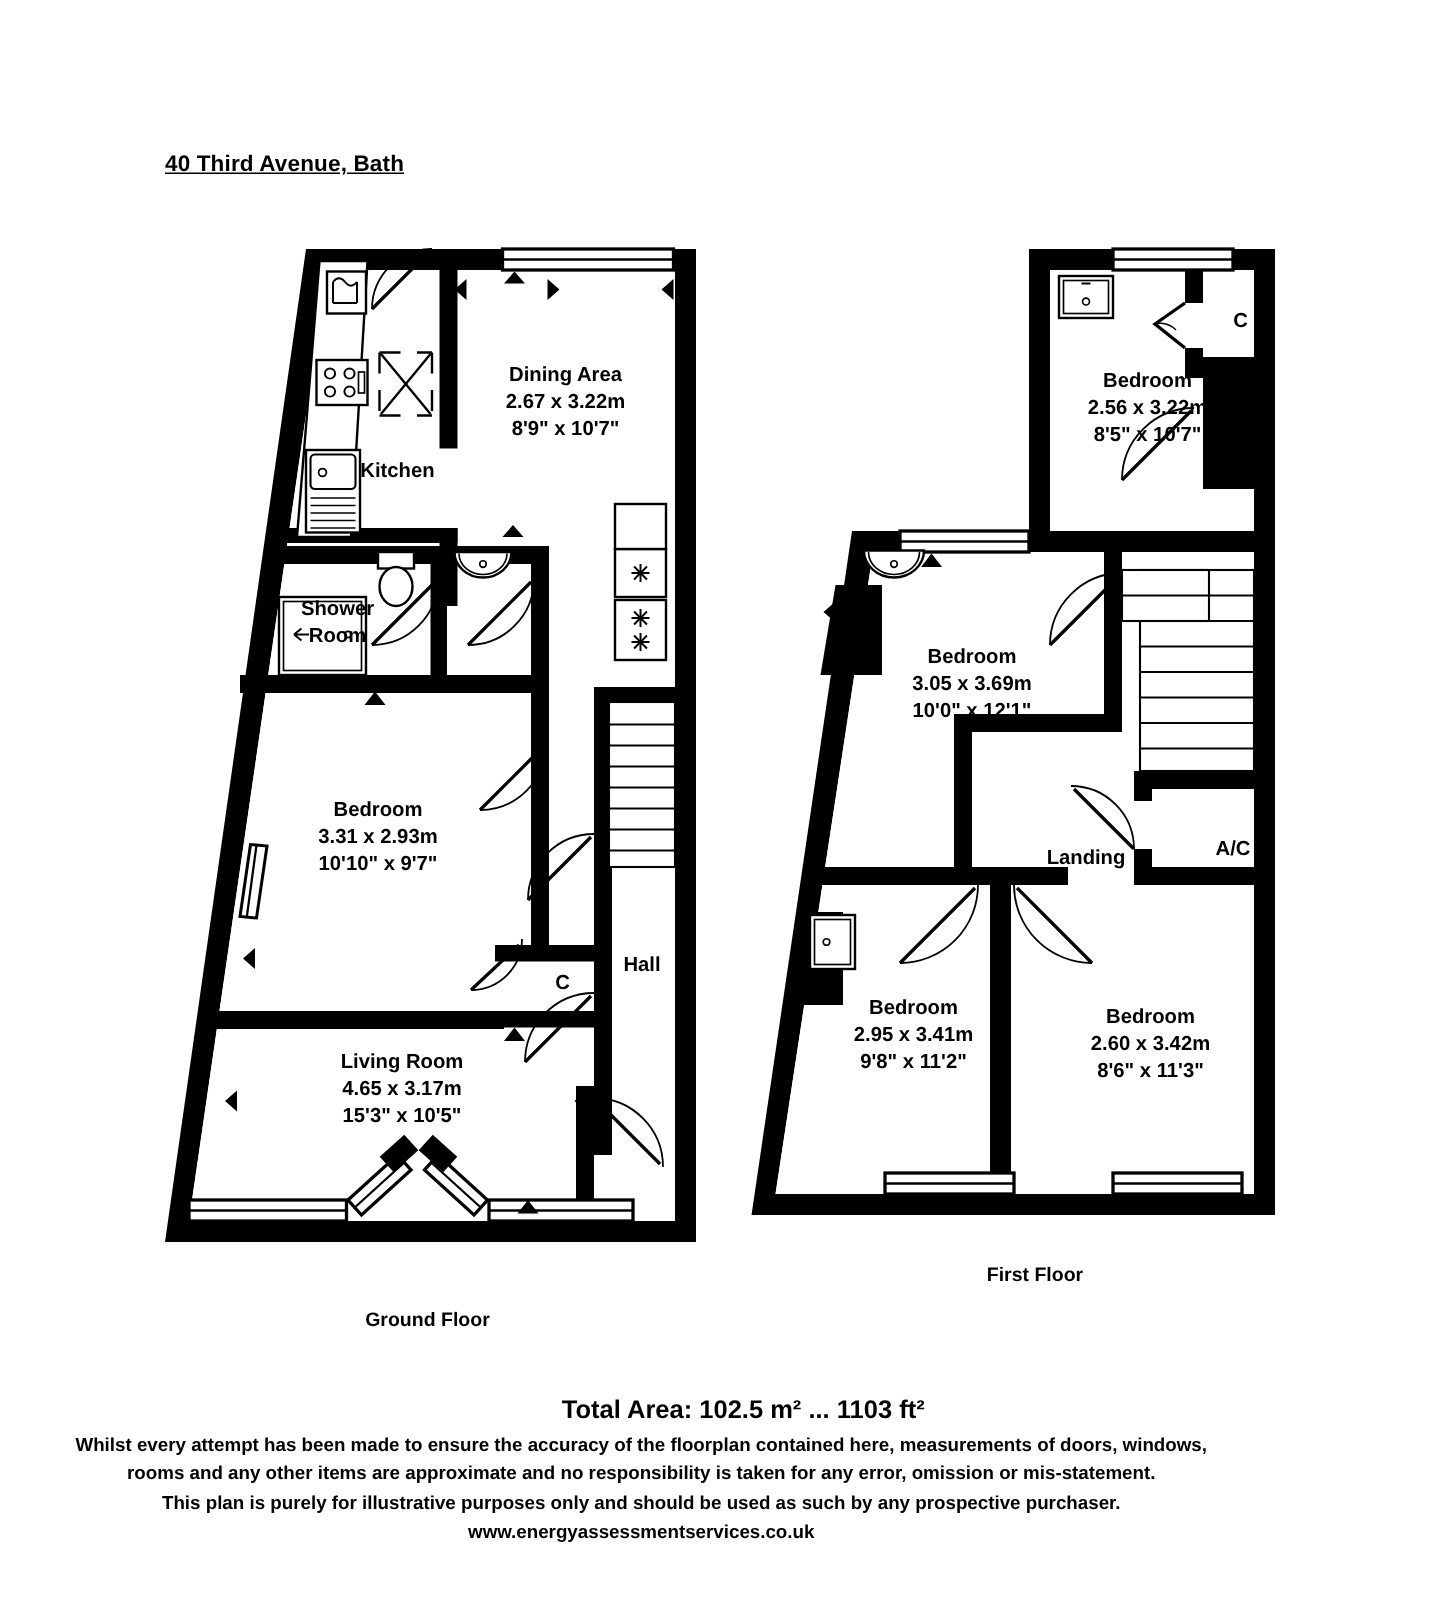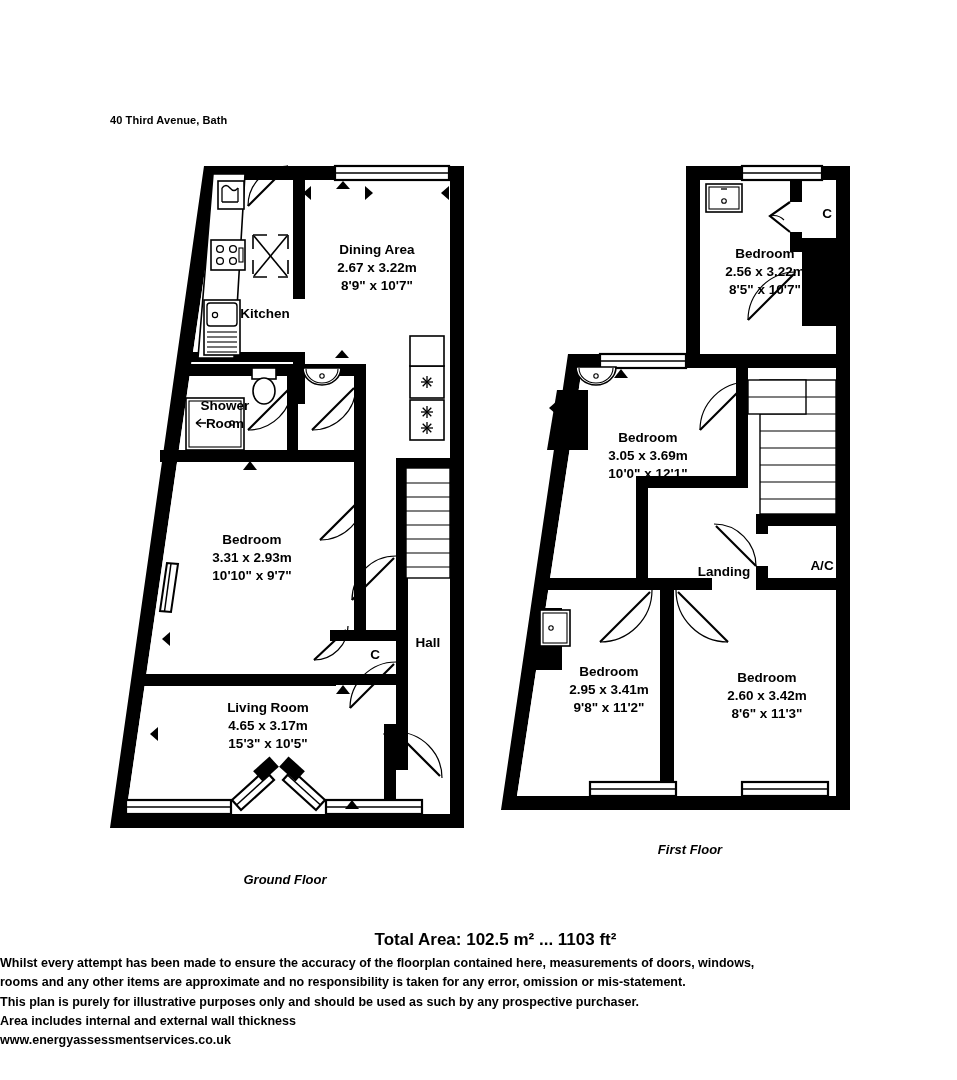--- a/index.html
+++ b/index.html
@@ -8,46 +8,46 @@
     width:957px;height:1080px;
     font-family:"Liberation Sans", sans-serif;
     color:#000;
     -webkit-font-smoothing:antialiased;
     position:relative;
     overflow:hidden;
   }
   .page{position:relative;width:957px;height:1080px;}
 
   .title{
-    position:absolute; left:110px; top:114px;
-    font-size:11px; font-weight:bold; letter-spacing:.1px;
+    position:absolute; left:110px; top:101px;
+    font-size:15px; font-weight:bold; letter-spacing:.1px;text-decoration:underline;
   }
 
   .plans{position:absolute;left:0;top:140px;width:957px;height:720px;}
   .plans svg{display:block;}
 
   
   text{font-family:"Liberation Sans", sans-serif; fill:#000;}
   .rlabel{font-size:13.5px; font-weight:bold; text-anchor:middle;}
   .rdim{font-size:13.5px; font-weight:bold; text-anchor:middle;}
 
   .caption{
     position:absolute; text-align:center;
-    font-size:13px; font-weight:bold; line-height:19px;font-style:italic;
+    font-size:13px; font-weight:bold; line-height:19px;
   }
   #gf-caption{left:155px; top:870px; width:260px;}
   #ff-caption{left:560px; top:840px; width:260px;}
 
   .total{
     position:absolute; left:0; top:930px; width:957px;
     text-align:center; font-size:17px; font-weight:bold;margin-left:17px;
   }
   .disclaimer{
     position:absolute; left:0; top:954px; width:855px;
-    text-align:left; font-size:12.5px; font-weight:bold; line-height:19.3px;
+    text-align:center; font-size:12.5px; font-weight:bold; line-height:19.3px;
   }
   .disclaimer div{white-space:nowrap;}
 </style>
 </head>
 <body>
 
 <div class="page">
 
   <div class="title">40 Third Avenue, Bath</div>
 
@@ -417,17 +417,16 @@
   <div class="caption" id="ff-caption">
     <div>First Floor</div>
   </div>
 
   <div class="total">Total Area: 102.5 m² ... 1103 ft²</div>
 
   <div class="disclaimer">
     <div>Whilst every attempt has been made to ensure the accuracy of the floorplan contained here, measurements of doors, windows,</div>
     <div>rooms and any other items are approximate and no responsibility is taken for any error, omission or mis-statement.</div>
     <div>This plan is purely for illustrative purposes only and should be used as such by any prospective purchaser.</div>
-    <div>Area includes internal and external wall thickness</div>
     <div>www.energyassessmentservices.co.uk</div>
   </div>
 
 </div>
 
 </body></html>

